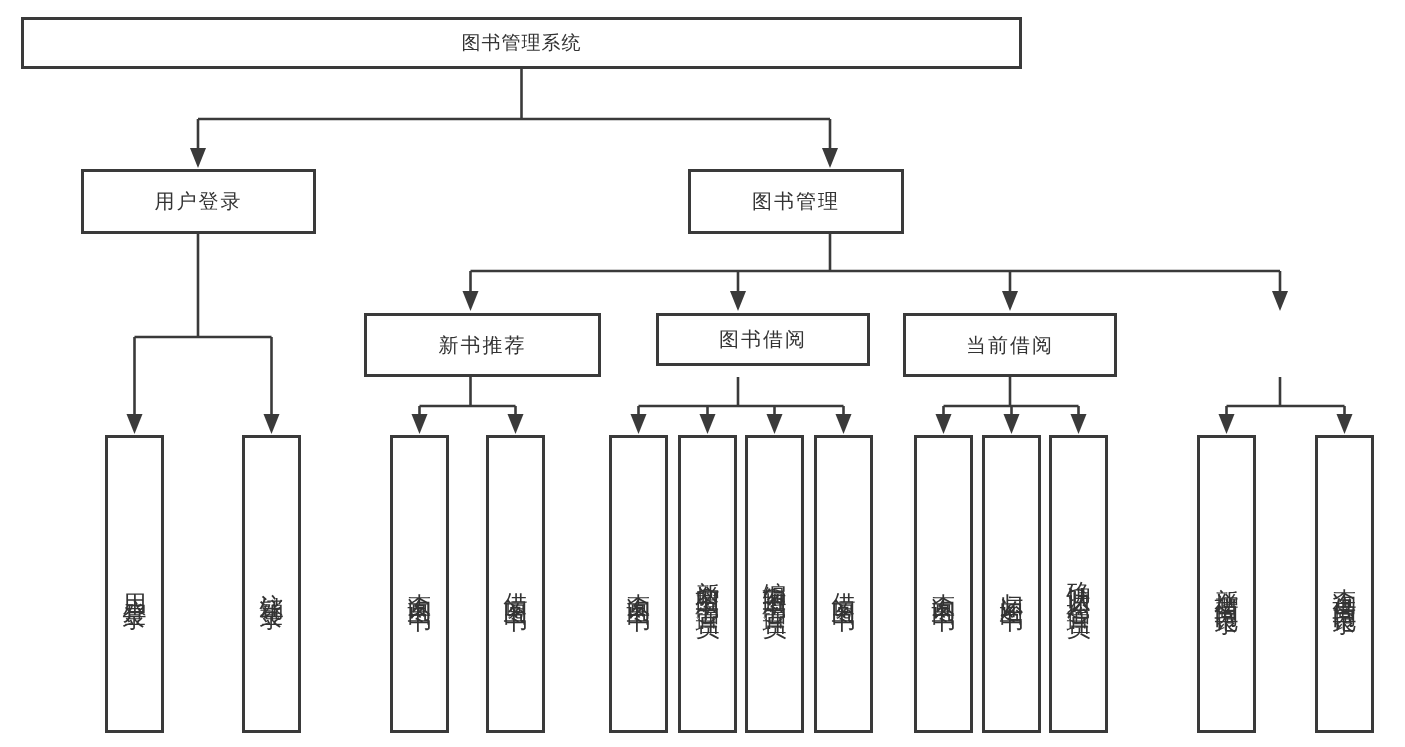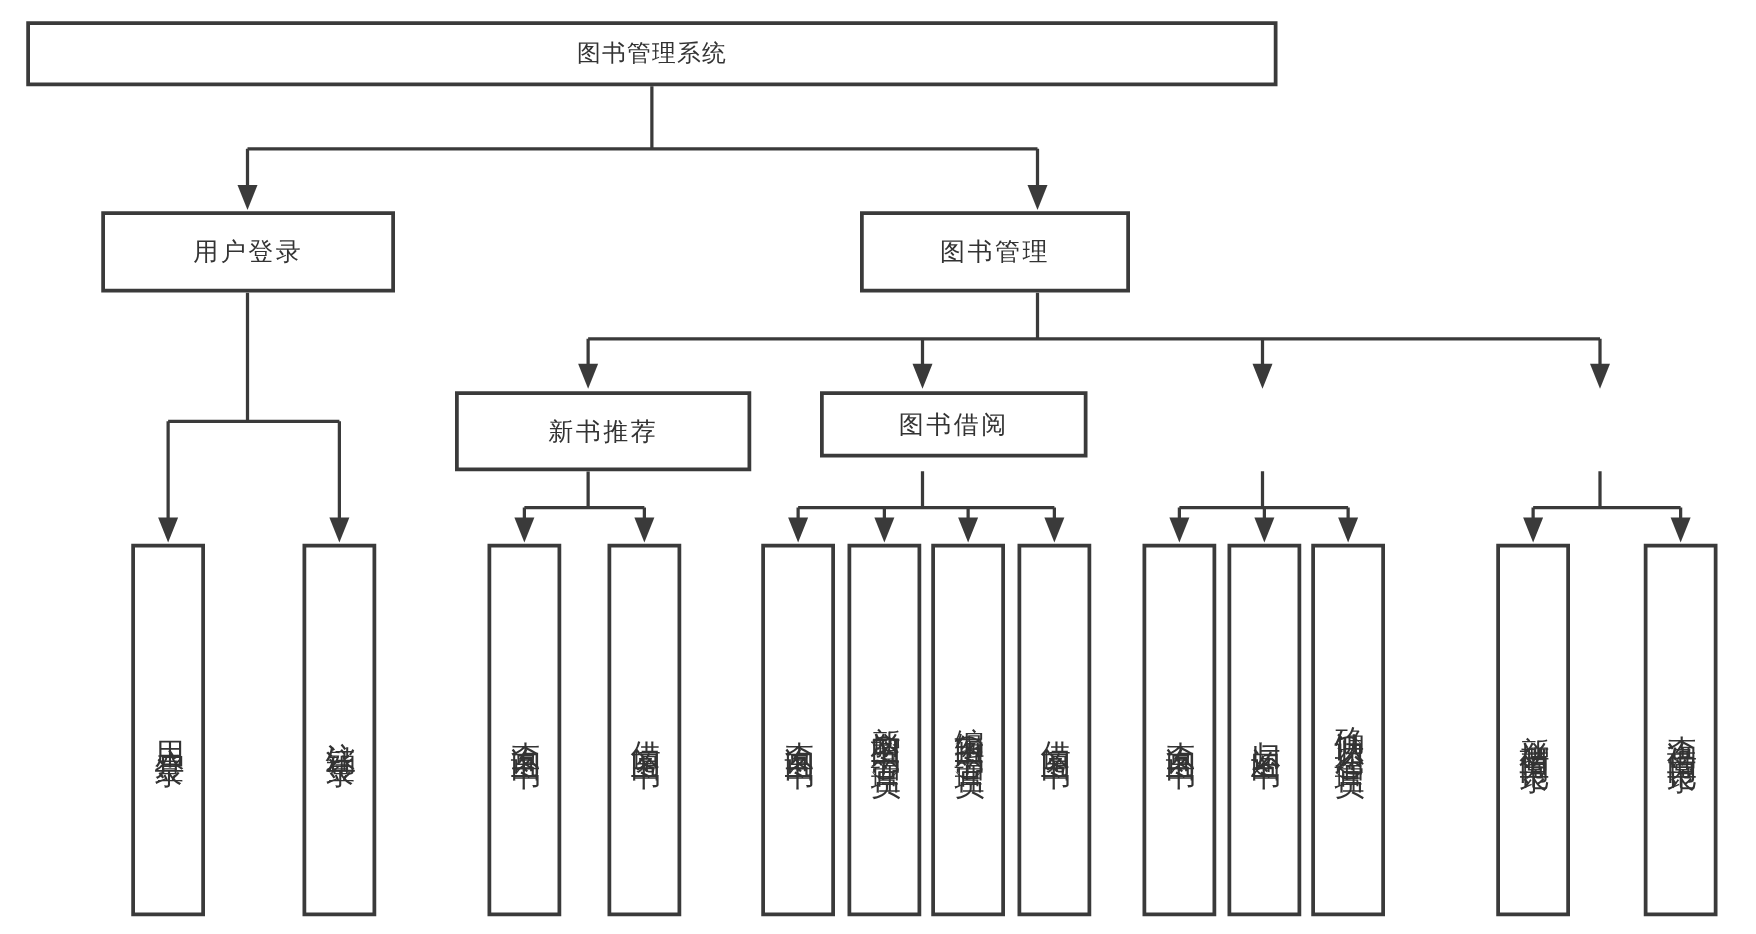--- a/index.html
+++ b/index.html
@@ -127,20 +127,21 @@
     <polygon points="1336.5,414 1352.5,414 1344.5,434"></polygon>
   </svg>
 
   <div class="hbox root-box" style="left:21px;top:17px;width:1001px;height:52px;">图书管理系统</div>
 
   <div class="hbox l2-box" style="left:81px;top:169px;width:235px;height:65px;">用户登录</div>
   <div class="hbox l2-box" style="left:688px;top:169px;width:216px;height:65px;">图书管理</div>
 
   <div class="hbox l3-box" style="left:364px;top:313px;width:237px;height:64px;">新书推荐</div>
   <div class="hbox l3-box" style="left:631px;top:313px;width:214px;height:53px;margin-left:25px;">图书借阅</div>
+  <div class="hbox l3-box" style="left:903px;top:313px;width:214px;height:64px;">当前借阅</div>
 
   <div class="vbox" style="left:105px;">
     <span class="vtext">用户登录</span>
   </div>
   <div class="vbox" style="left:242px;">
     <span class="vtext">注销登录</span>
   </div>
   <div class="vbox" style="left:390px;">
     <span class="vtext">查询图书</span>
   </div>

